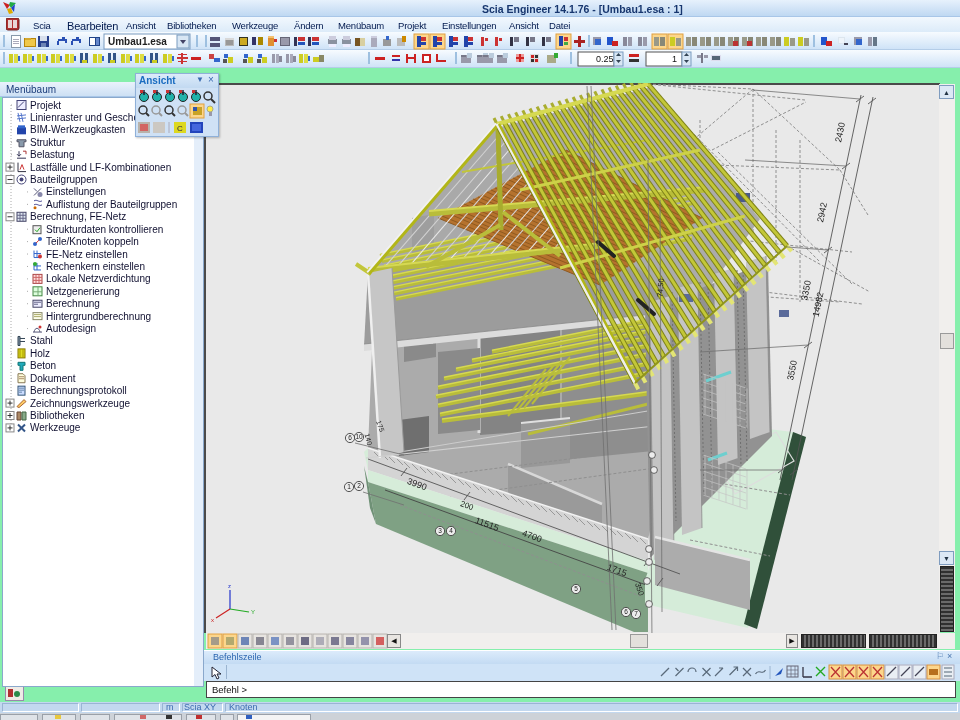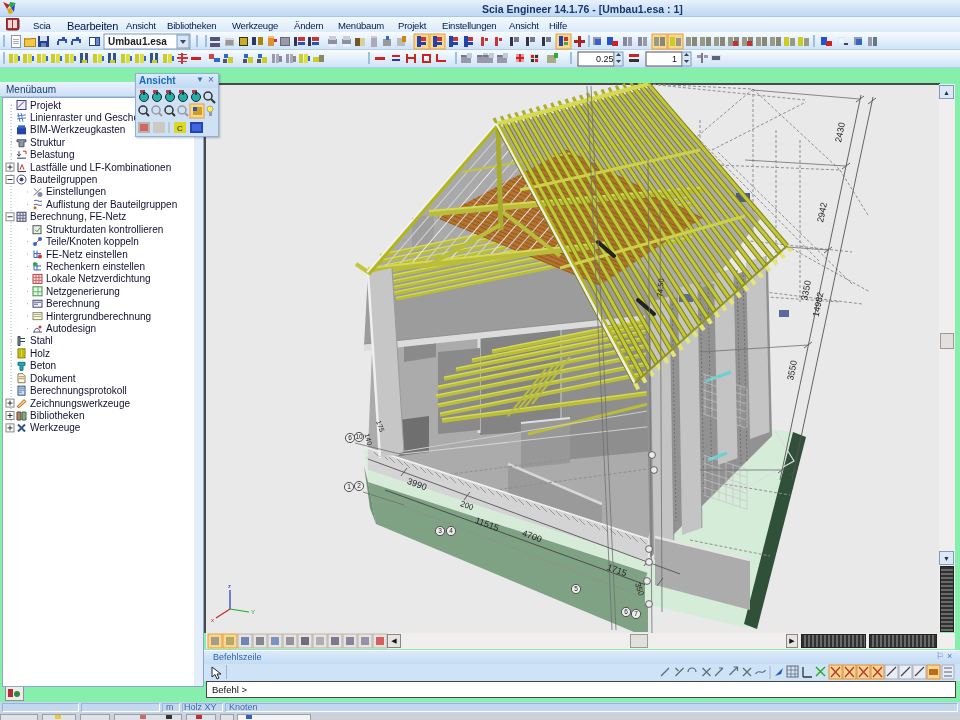--- a/index.html
+++ b/index.html
@@ -24,21 +24,21 @@
     <div class="abs" style="left:33px;top:19.5px;font-size:9.5px;color:#00184d;letter-spacing:-0.2px;">Scia</div>
     <div class="abs" style="left:67px;top:19.5px;font-size:11px;color:#00184d;letter-spacing:-0.2px;">Bearbeiten</div>
     <div class="abs" style="left:126px;top:19.5px;font-size:9.5px;color:#00184d;letter-spacing:-0.2px;">Ansicht</div>
     <div class="abs" style="left:167px;top:19.5px;font-size:9.5px;color:#00184d;letter-spacing:-0.2px;">Bibliotheken</div>
     <div class="abs" style="left:232px;top:19.5px;font-size:9.5px;color:#00184d;letter-spacing:-0.2px;">Werkzeuge</div>
     <div class="abs" style="left:294px;top:19.5px;font-size:9.5px;color:#00184d;letter-spacing:-0.2px;">Ändern</div>
     <div class="abs" style="left:338px;top:19.5px;font-size:9.5px;color:#00184d;letter-spacing:-0.2px;">Menübaum</div>
     <div class="abs" style="left:398px;top:19.5px;font-size:9.5px;color:#00184d;letter-spacing:-0.2px;">Projekt</div>
     <div class="abs" style="left:442px;top:19.5px;font-size:9.5px;color:#00184d;letter-spacing:-0.2px;">Einstellungen</div>
     <div class="abs" style="left:509px;top:19.5px;font-size:9.5px;color:#00184d;letter-spacing:-0.2px;">Ansicht</div>
-    <div class="abs" style="left:549px;top:19.5px;font-size:9.5px;color:#00184d;letter-spacing:-0.2px;">Hilfe</div>
+    <div class="abs" style="left:549px;top:19.5px;font-size:9.5px;color:#00184d;letter-spacing:-0.2px;">Datei</div>
     <div class="abs" style="left:0;top:32px;width:960px;height:18px;background:linear-gradient(#f7fbff,#cfe3f7);border-bottom:1px solid #b4cde8;"></div>
     <div class="abs" style="left:0;top:50px;width:960px;height:18px;background:linear-gradient(#f7fbff,#cfe3f7);border-bottom:1px solid #b4cde8;"></div>
     <svg class="abs" style="left:0;top:0" width="960" height="68" viewBox="0 0 960 68">
       <rect x="3" y="35" width="2" height="12" fill="#9ec0e0"></rect>
       <rect x="11" y="35" width="10" height="13" fill="#8899aa"></rect>
       <rect x="12" y="36" width="8" height="11" fill="#ffffff"></rect>
       <rect x="13" y="39" width="6" height="1" fill="#aab"></rect>
       <rect x="13" y="41" width="6" height="1" fill="#aab"></rect>
       <rect x="13" y="43" width="6" height="1" fill="#aab"></rect>
       <rect x="24" y="38" width="12" height="9" fill="#b8860b"></rect>
@@ -1030,21 +1030,21 @@
     <div class="abs" style="left:5px;top:687px;width:19px;height:14px;background:#efece6;border:1px solid #98a;border-top:none;"></div>
     <div class="abs" style="left:8px;top:689px;width:5px;height:8px;background:#b03030;"></div>
     <div class="abs" style="left:14px;top:691px;width:6px;height:6px;background:#2a8a4a;border-radius:3px;"></div>
     <div class="abs" style="left:0;top:702px;width:960px;height:11px;background:#c3d8ef;"></div>
     <div class="abs" style="left:2px;top:703px;width:77px;height:9px;border:1px solid #9ab4d4;border-right-color:#fff;border-bottom-color:#fff;"></div>
     <div class="abs" style="left:81px;top:703px;width:79px;height:9px;border:1px solid #9ab4d4;border-right-color:#fff;border-bottom-color:#fff;"></div>
     <div class="abs" style="left:162px;top:703px;width:18px;height:9px;border:1px solid #9ab4d4;border-right-color:#fff;border-bottom-color:#fff;"></div>
     <div class="abs" style="left:182px;top:703px;width:41px;height:9px;border:1px solid #9ab4d4;border-right-color:#fff;border-bottom-color:#fff;"></div>
     <div class="abs" style="left:225px;top:703px;width:733px;height:9px;border:1px solid #9ab4d4;border-right-color:#fff;border-bottom-color:#fff;"></div>
     <div class="abs" style="left:166px;top:702px;font-size:9px;color:#3a6ab0;">m</div>
-    <div class="abs" style="left:184px;top:702px;font-size:9px;color:#3a6ab0;">Holz XY</div>
+    <div class="abs" style="left:184px;top:702px;font-size:9px;color:#3a6ab0;">Scia XY</div>
     <div class="abs" style="left:229px;top:702px;font-size:9px;color:#3a6ab0;">Knoten</div>
     <div class="abs" style="left:0;top:713px;width:960px;height:7px;background:#cdd2d8;"></div>
     <div class="abs" style="left:0px;top:714px;width:38px;height:6px;background:#dfe3e8;border:1px solid #9aa0a8;border-bottom:none;"></div>
     <div class="abs" style="left:42px;top:714px;width:34px;height:6px;background:#dfe3e8;border:1px solid #9aa0a8;border-bottom:none;"></div>
     <div class="abs" style="left:80px;top:714px;width:30px;height:6px;background:#dfe3e8;border:1px solid #9aa0a8;border-bottom:none;"></div>
     <div class="abs" style="left:114px;top:714px;width:68px;height:6px;background:#dfe3e8;border:1px solid #9aa0a8;border-bottom:none;"></div>
     <div class="abs" style="left:186px;top:714px;width:30px;height:6px;background:#dfe3e8;border:1px solid #9aa0a8;border-bottom:none;"></div>
     <div class="abs" style="left:220px;top:714px;width:14px;height:6px;background:#dfe3e8;border:1px solid #9aa0a8;border-bottom:none;"></div>
     <div class="abs" style="left:237px;top:714px;width:74px;height:6px;background:#f4f4f4;border:1px solid #9aa0a8;border-bottom:none;"></div>
     <div class="abs" style="left:55px;top:715px;width:6px;height:4px;background:#e8c840;"></div>

